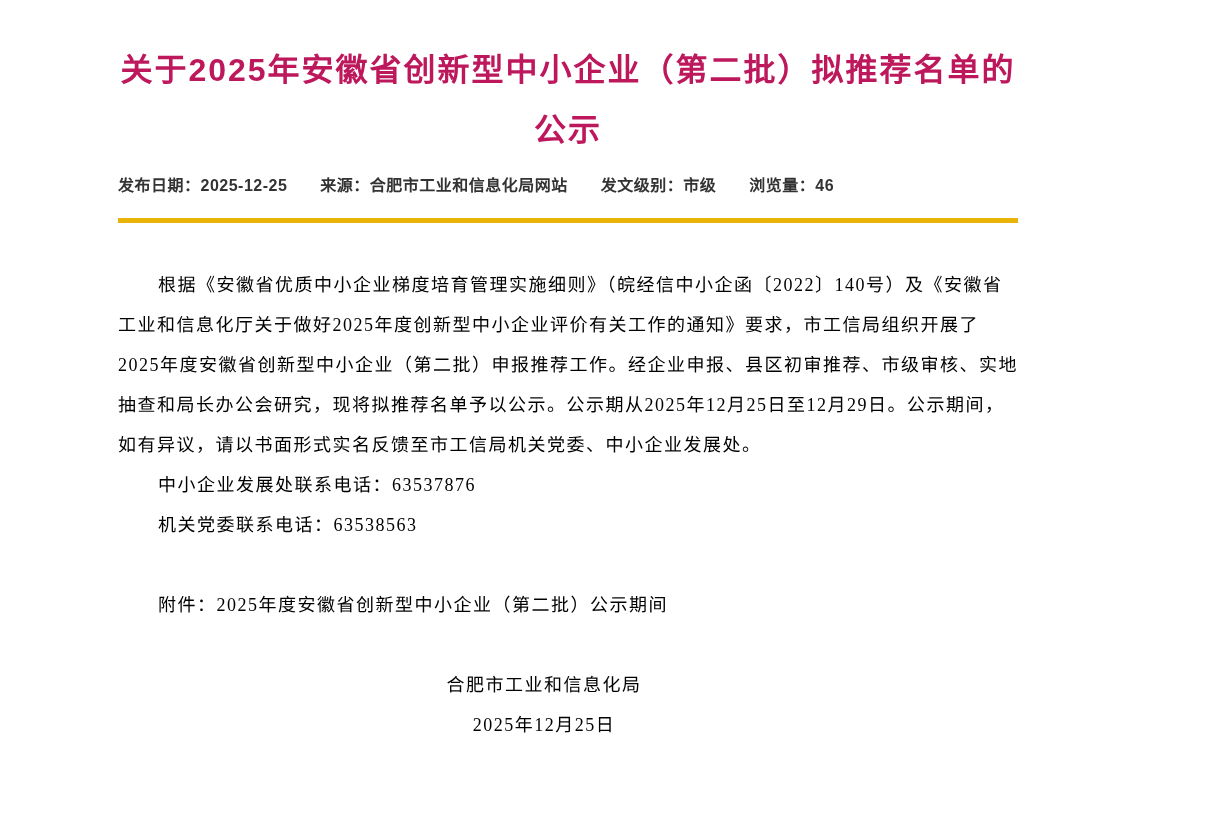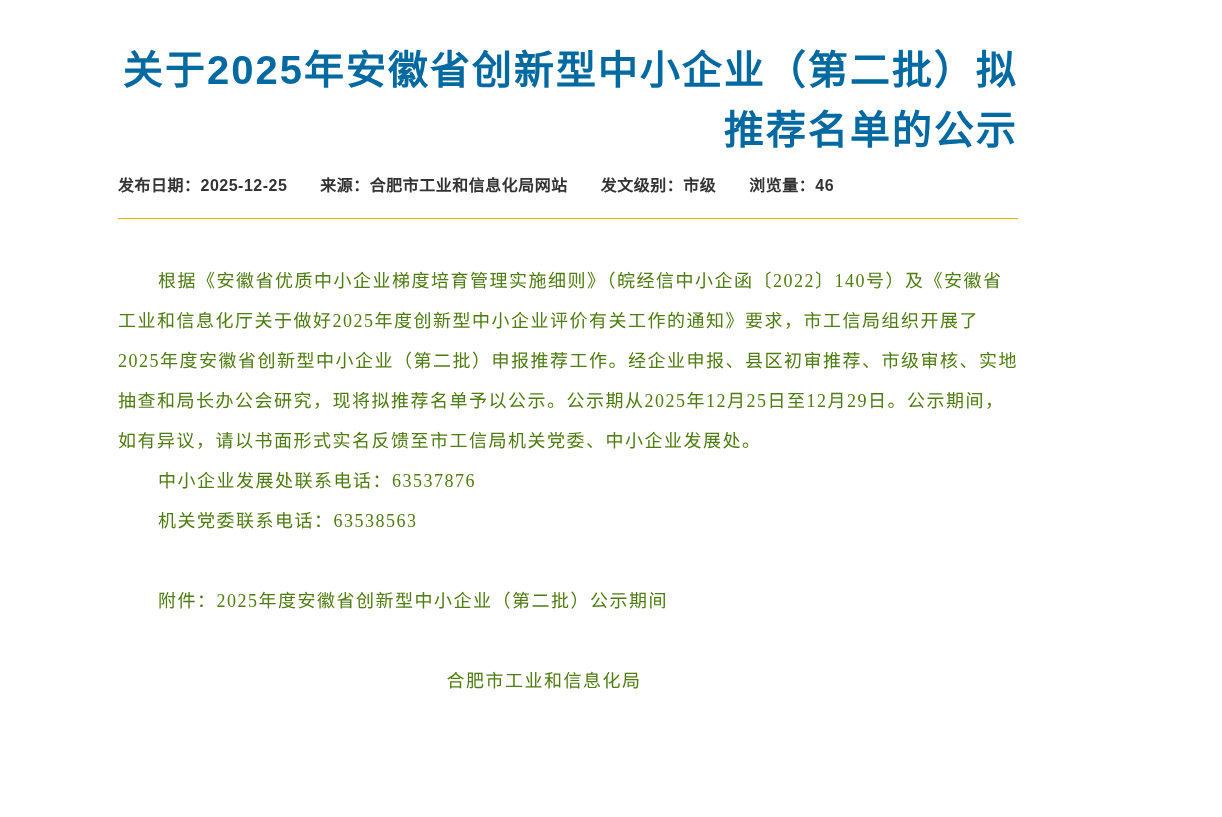--- a/index.html
+++ b/index.html
@@ -12,49 +12,49 @@
     height: 817px;
     overflow: hidden;
     font-family: "Liberation Sans", "DejaVu Sans", sans-serif;
   }
   .page {
     width: 900px;
     margin: 0 0 0 118px;
   }
   .page-title {
     margin: 40px 0 0 0;
-    font-size: 40px;
+    font-size: 32px;
     line-height: 60px;
     font-weight: 700;
     letter-spacing: 2px;
-    text-align: right;
-    color: #0369a1;
+    text-align: center;
+    color: #be185d;
     font-family: "Liberation Sans", "DejaVu Sans", sans-serif;
   }
   .meta-bar {
     margin-top: 14px;
     padding-bottom: 20px;
-    border-bottom: 1px solid #eab308;
+    border-bottom: 5px solid #eab308;
     font-size: 16px;
     line-height: 24px;
     font-weight: 700;
     color: #333333;
     letter-spacing: 0.5px;
   }
   .meta-item {
     display: inline-block;
     margin-right: 28px;
   }
   .article {
     margin-top: 42px;
     font-family: "Liberation Serif", "DejaVu Serif", serif;
     font-size: 18px;
     line-height: 40px;
     letter-spacing: 1.5px;
-    color: #4d7c0f;
+    color: #000000;
   }
   .article p {
     margin: 0;
   }
   .indent {
     text-indent: 40px;
   }
   .blank-line {
     height: 40px;
   }
@@ -86,16 +86,17 @@
     <p class="indent">机关党委联系电话：63538563</p>
 
     <div class="blank-line"></div>
 
     <p class="indent">附件：2025年度安徽省创新型中小企业（第二批）公示期间</p>
 
     <div class="blank-line"></div>
 
     <p class="signature">合肥市工业和信息化局</p>
 
+    <p class="signature">2025年12月25日</p>
 
   </div>
 
 </div>
 
 </body></html>

